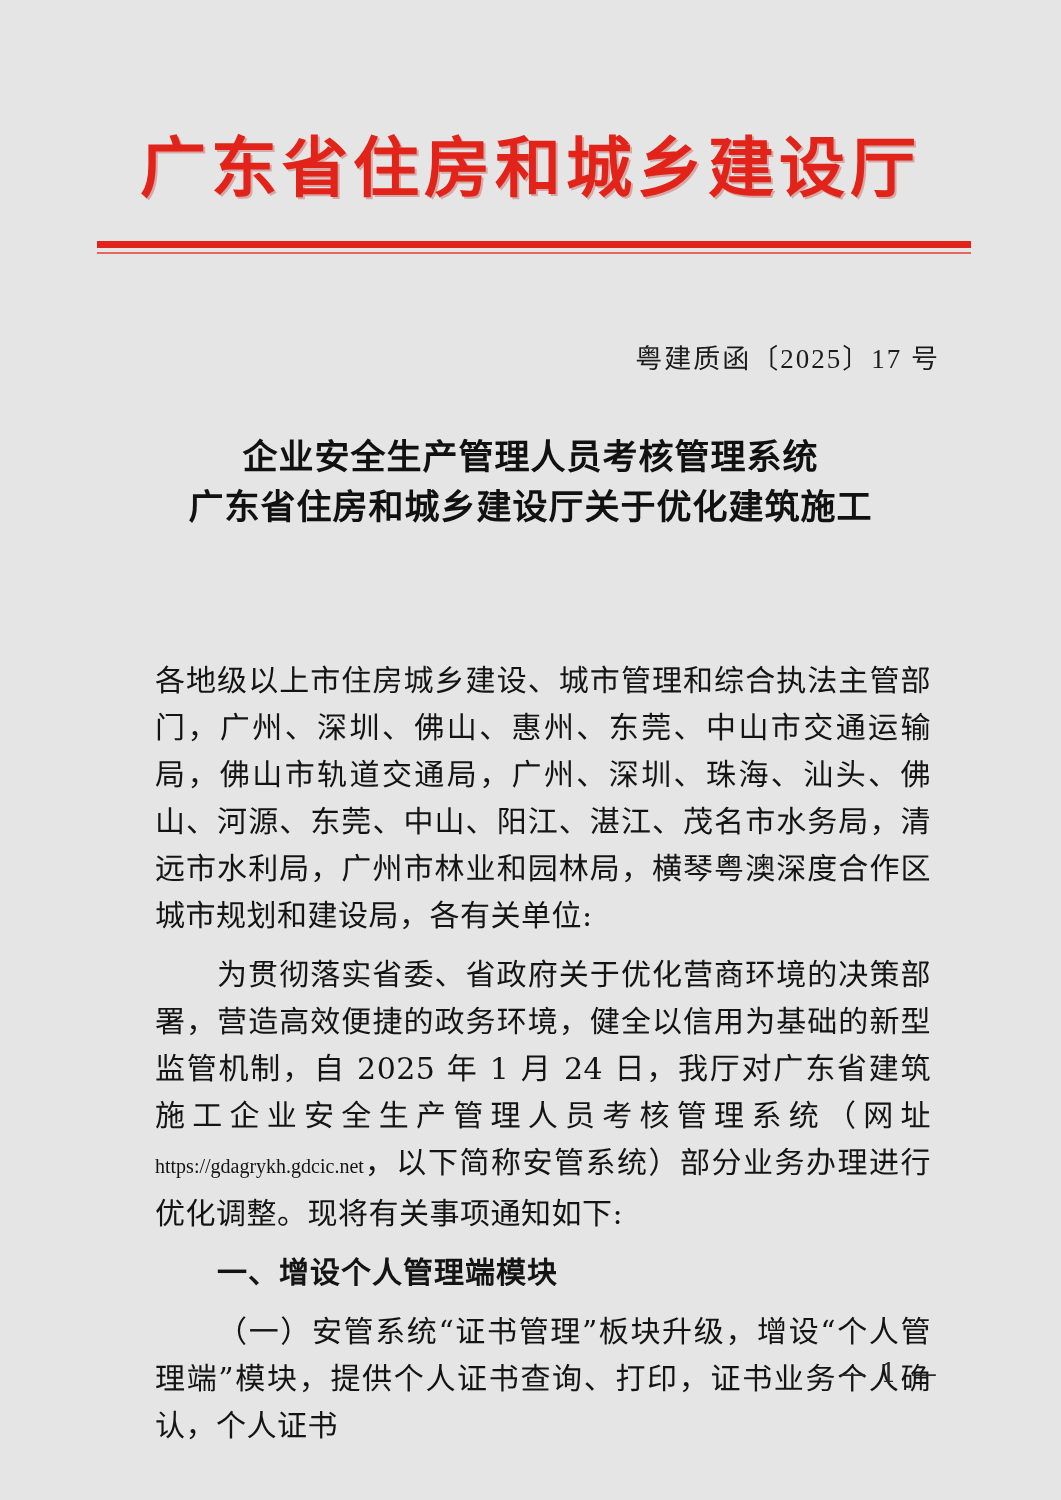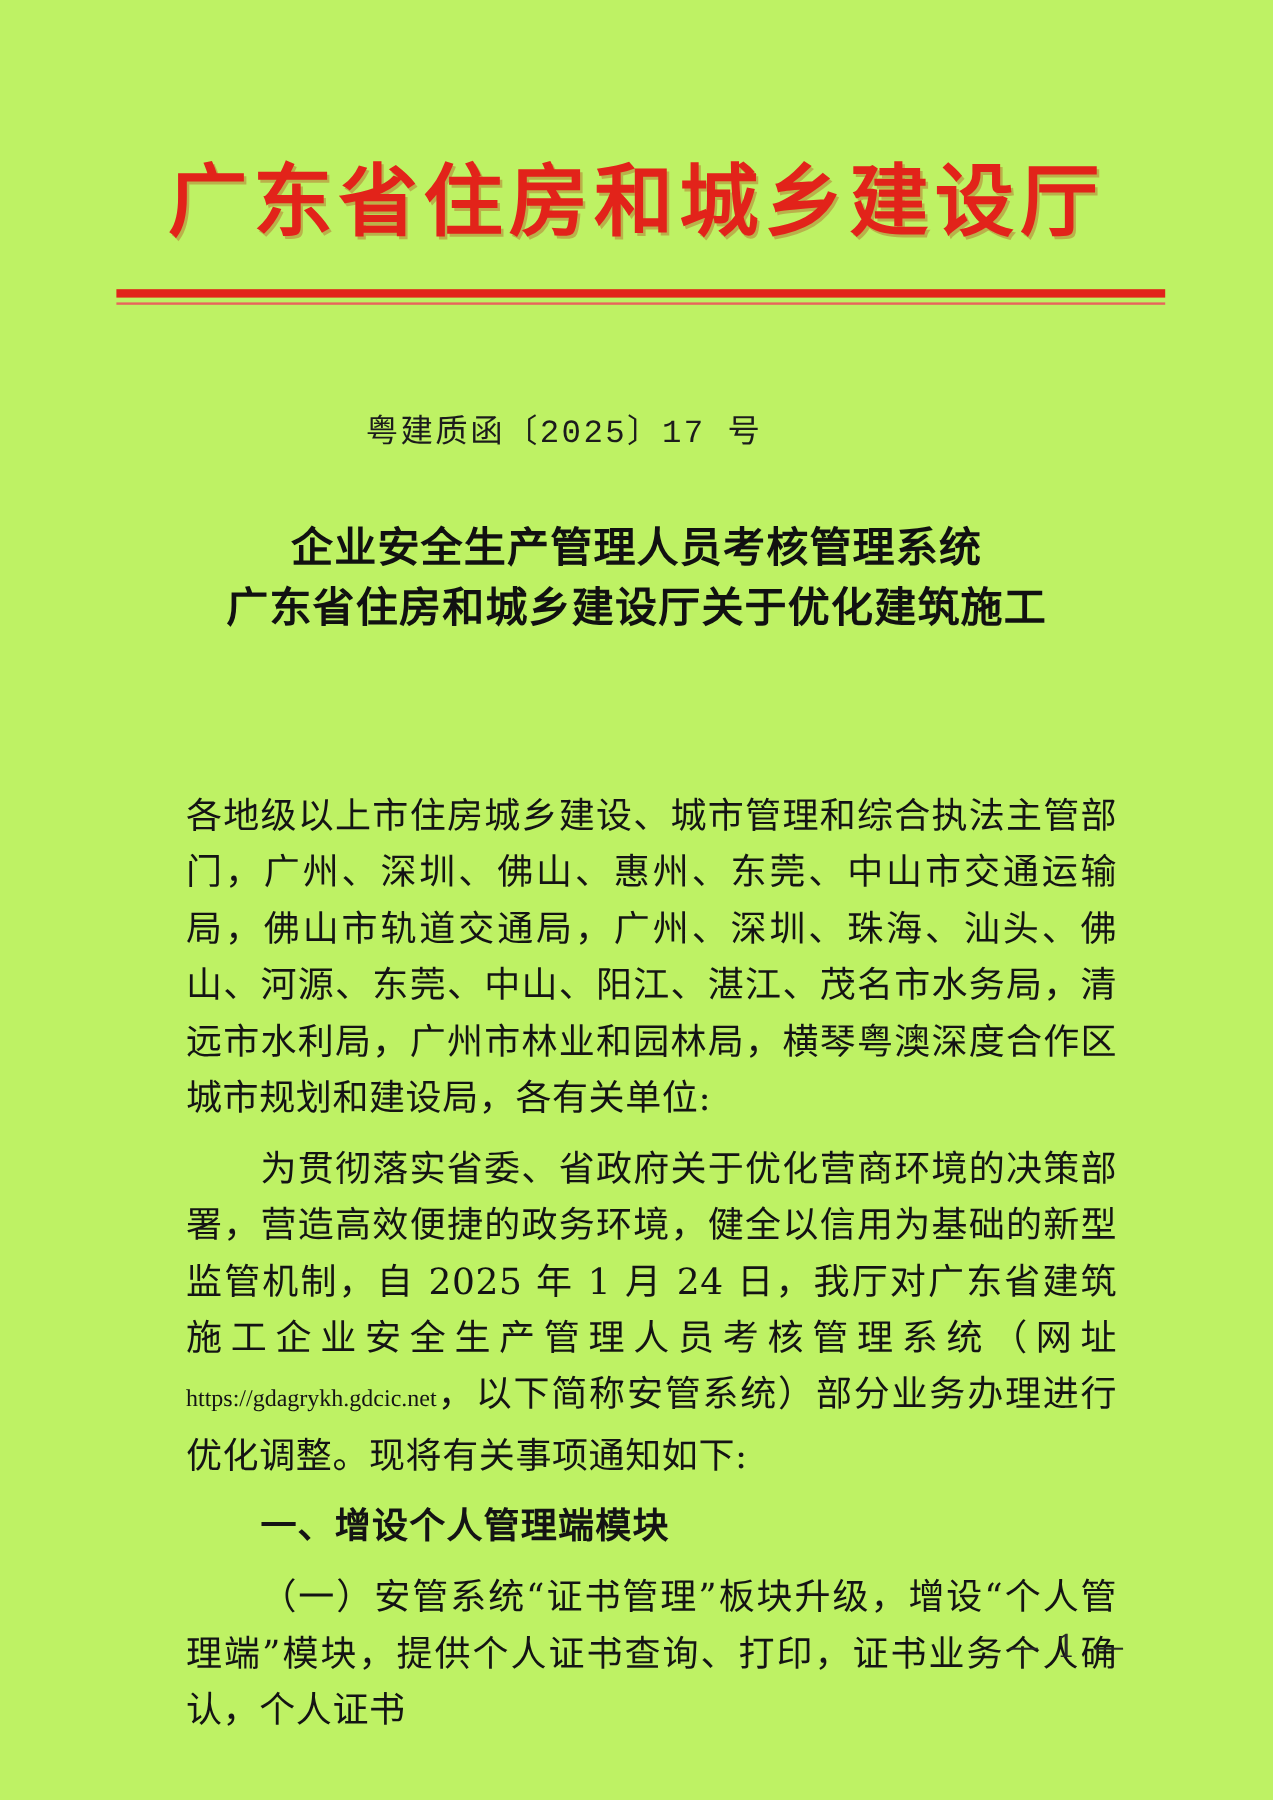--- a/index.html
+++ b/index.html
@@ -11,21 +11,21 @@
   body {
     font-family: "DejaVu Serif", "Liberation Serif", serif;
     color: #000000;
   }
 
   #page {
     position: relative;
     width: 1061px;
     height: 1500px;
     margin: 0 auto;
-    background: #bef264;
+    background: #e5e5e5;
     overflow: hidden;
   }
 
   
   .letterhead {
     position: absolute;
     top: 132px;
     left: 0;
     width: 1061px;
     text-align: center;
@@ -60,22 +60,22 @@
     height: 2px;
     background: #e8655c;
   }
 
   
   .doc-number {
     position: absolute;
     top: 337px;
     left: 0;
     width: 940px;
-    text-align: center;
-    font-family: Liberation Mono, monospace;
+    text-align: right;
+    font-family: Liberation Serif, serif;
     font-size: 27px;
     letter-spacing: 2px;
     color: #1c1c1c;
   }
 
   
   .doc-title {
     position: absolute;
     top: 432px;
     left: 120px;

